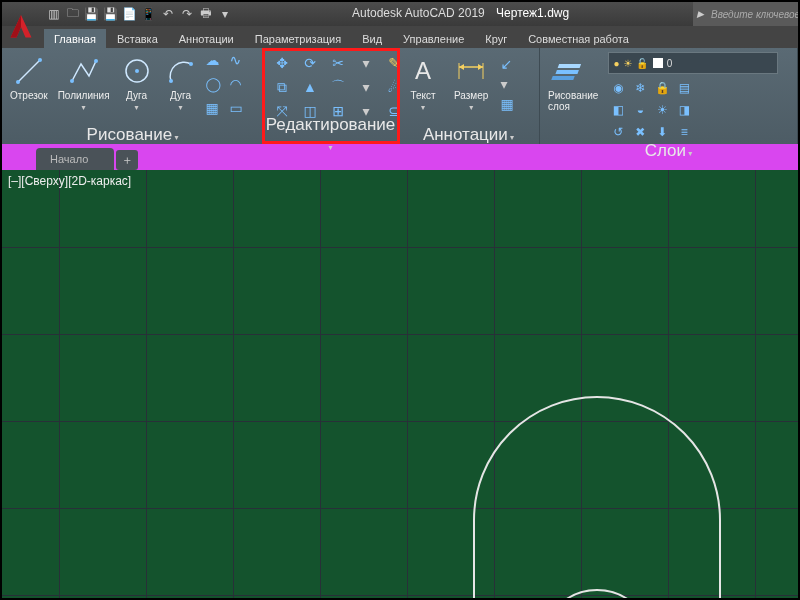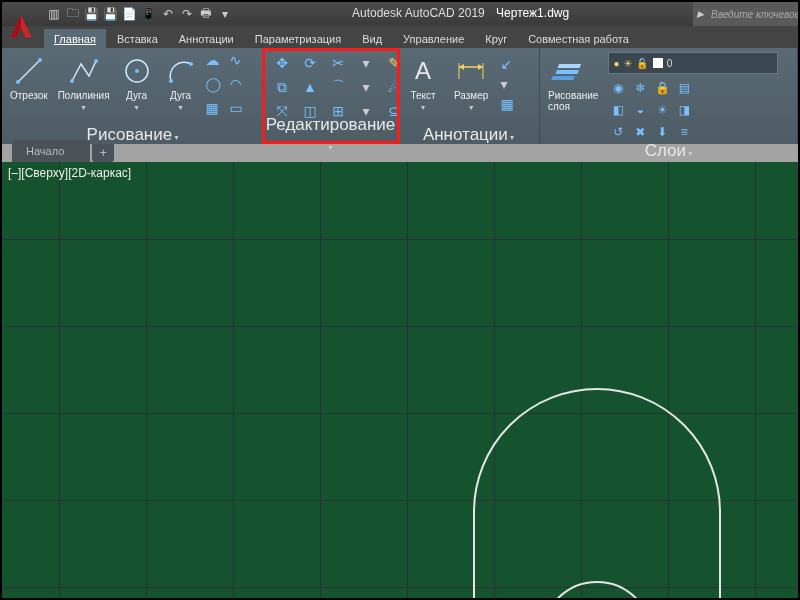--- a/index.html
+++ b/index.html
@@ -13,21 +13,21 @@
   .qat .icons { margin-left: 40px; display: flex; gap: 3px; }
   .qat .icons span { width: 16px; height: 16px; display: inline-flex; align-items: center; justify-content: center; color: #ccc; font-size: 12px; }
   .qat .title { position: absolute; left: 350px; top: 4px; color: #ddd; font-size: 12px; }
   .qat .title .file { color: #fff; margin-left: 8px; margin-top: 8px; }
   .qat .search { position: absolute; right: 0; top: 0; height: 24px; width: 105px; background: #5a5a5a; display: flex; align-items: center; padding-left: 18px; color: #aaa; font-style: italic; font-size: 10px; overflow: hidden; white-space: nowrap; }
   .qat .search::before { content: "▶"; position: absolute; left: 4px; font-size: 9px; color: #ccc; }
 
   
   .tabs { height: 22px; background: #444; display: flex; align-items: flex-end; padding-left: 42px; gap: 1px; }
   .tab { padding: 4px 10px 3px; color: #ddd; font-size: 11px; cursor: pointer; }
-  .tab.active { background: #5a6a74; color: #fff; text-decoration: underline; }
+  .tab.active { background: #5a6a74; color: #fff; }
 
   
   .ribbon { height: 96px; background: linear-gradient(#5a6a74,#4d5c65); display: flex; position: relative; }
   .panel { border-right: 1px solid #3e4b53; display: flex; flex-direction: column; padding: 4px 6px 0; }
   .panel-body { flex: 1; display: flex; align-items: flex-start; gap: 6px; }
   .panel-title { height: 18px; text-align: center; color: #e8e8e8; font-size: 17px; display: flex; align-items: center; justify-content: center; gap: 3px; }
   .panel-title .dd::after { content: " ▾"; font-size: 8px; color: #ccc; }
 
   .bigbtn { display: flex; flex-direction: column; align-items: center; gap: 2px; padding: 2px 2px; cursor: pointer; }
   .bigbtn .ic { width: 34px; height: 34px; display: flex; align-items: center; justify-content: center; }
@@ -43,21 +43,21 @@
 
   
   .ann-body { display: flex; gap: 10px; align-items: flex-start; }
 
   
   .layer-grid { display: grid; grid-template-columns: repeat(4, 20px); grid-template-rows: repeat(3, 20px); gap: 2px; }
   .layer-grid .c { width: 20px; height: 20px; display: flex; align-items: center; justify-content: center; font-size: 12px; cursor: pointer; }
   .layer-dd { width: 170px; height: 22px; background: #3a4750; border: 1px solid #6a7880; display: flex; align-items: center; padding: 0 4px; gap: 4px; color: #ddd; font-size: 10px; }
 
   
-  .doctabs { height: 18px; background: #a3a3a3; display: flex; align-items: flex-end; padding-left: 10px; }
+  .doctabs { height: 26px; background: #d946ef; display: flex; align-items: flex-end; padding-left: 34px; }
   .doctab { height: 22px; padding: 0 26px 0 14px; display: flex; align-items: center; color: #bbb; font-size: 11px; background: #4a5258; border-radius: 4px 4px 0 0; margin-right: 2px; position: relative; cursor: pointer; }
   .doctab.active { background: #1e2830; color: #eee; }
   .doctab .x { position: absolute; right: 8px; font-size: 10px; color: #888; }
   .addtab { width: 22px; height: 20px; background: #4a5258; border-radius: 3px; display: flex; align-items: center; justify-content: center; color: #ccc; font-size: 12px; cursor: pointer; }
 
   
   .canvas { flex: 1; position: relative; background: #14532d; overflow: hidden; }
   .grid { position: absolute; inset: 0; background-image:
     linear-gradient(#283038 1px, transparent 1px),
     linear-gradient(90deg, #283038 1px, transparent 1px);

